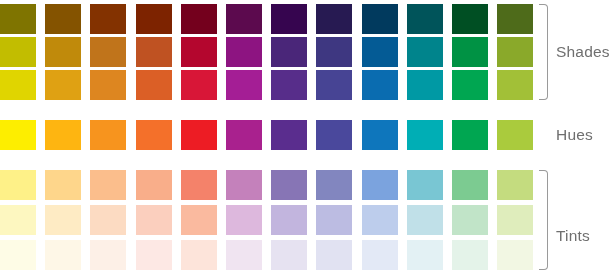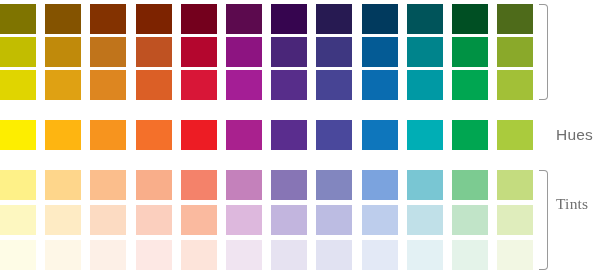--- a/index.html
+++ b/index.html
@@ -141,16 +141,17 @@
       <div class="swatch" title="#e1e2f2" style="left: 316.4px; top: 240px; width: 36px; height: 30px; background: rgb(225, 226, 242);"></div>
       <div class="swatch" title="#e3e9f6" style="left: 361.6px; top: 240px; width: 36px; height: 30px; background: rgb(227, 233, 246);"></div>
       <div class="swatch" title="#e3f1f4" style="left: 406.8px; top: 240px; width: 36px; height: 30px; background: rgb(227, 241, 244);"></div>
       <div class="swatch" title="#e4f3e9" style="left: 452px; top: 240px; width: 36px; height: 30px; background: rgb(228, 243, 233);"></div>
       <div class="swatch" title="#f2f7e3" style="left: 497.2px; top: 240px; width: 36px; height: 30px; background: rgb(242, 247, 227);"></div>
     </div>
 
   <div class="bracket" id="bracket-shades" style="left: 539px; top: 4px; height: 96px;"></div>
   <div class="bracket" id="bracket-tints" style="left: 539px; top: 170px; height: 100px;"></div>
 
+  <div class="group-label" id="label-shades" style="left: 556px; top: 44px;">Shades</div>
   <div class="group-label" id="label-hues" style="left: 556px; top: 127px;">Hues</div>
-  <div class="group-label" id="label-tints" style="left: 556px; top: 196px; font-family: Liberation Serif, serif;">Tints</div>
+  <div class="group-label" id="label-tints" style="left: 556px; top: 228px;">Tints</div>
 
 </div>
 
 </body></html>

